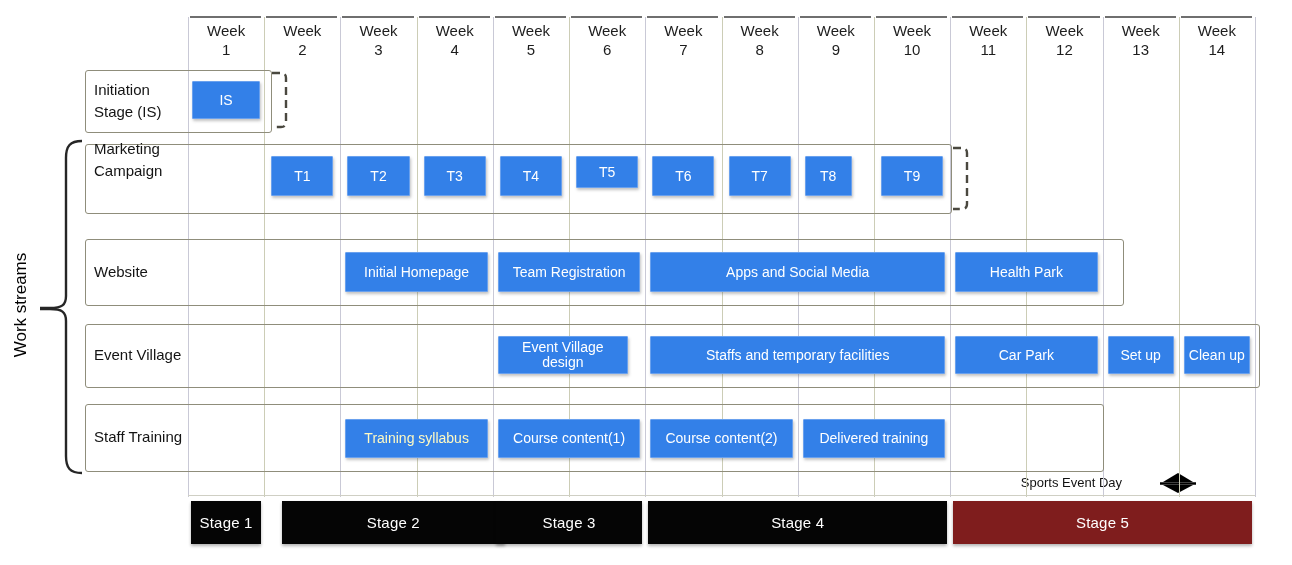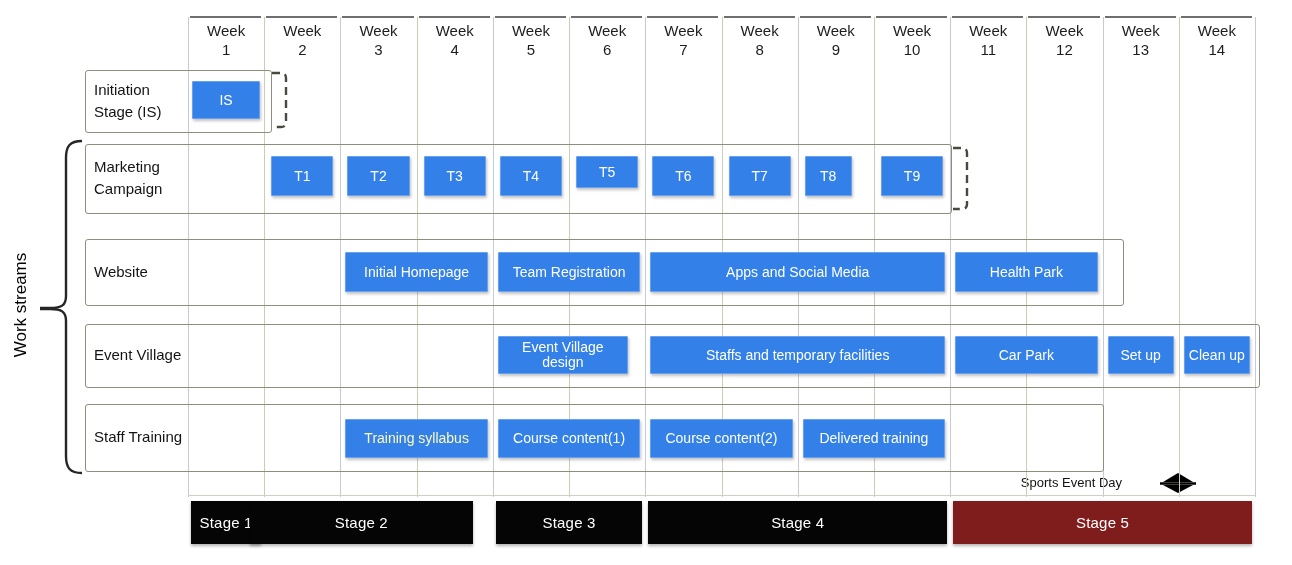--- a/index.html
+++ b/index.html
@@ -126,21 +126,21 @@
     <div class="week-header" style="left: 1178.79px; top: 21px; width: 76.2143px;">
       <span>Week</span>
       <span>14</span>
     </div>
     <div class="row-outline" style="left: 85px; top: 70px; width: 185px; height: 61px;"></div>
     <div class="row-label" style="left: 94px; top: 70px; width: 96px; height: 61px;">Initiation Stage (IS)</div>
     <div class="bar" style="left: 192px; top: 81px; width: 68.2143px; height: 38px; background: rgb(51, 128, 232); color: rgb(255, 255, 255);">
       <span>IS</span>
     </div>
     <div class="row-outline" style="left: 85px; top: 144px; width: 865px; height: 68px;"></div>
-    <div class="row-label" style="left: 94px; top: 144px; width: 96px; height: 68px;">Marketing Campaign</div>
+    <div class="row-label" style="left: 94px; top: 126px; width: 96px; height: 68px;">Marketing Campaign</div>
     <div class="bar" style="left: 271.214px; top: 156px; width: 62.2143px; height: 40px; background: rgb(51, 128, 232); color: rgb(255, 255, 255);">
       <span>T1</span>
     </div>
     <div class="bar" style="left: 347.429px; top: 156px; width: 62.2143px; height: 40px; background: rgb(51, 128, 232); color: rgb(255, 255, 255);">
       <span>T2</span>
     </div>
     <div class="bar" style="left: 423.643px; top: 156px; width: 62.2143px; height: 40px; background: rgb(51, 128, 232); color: rgb(255, 255, 255);">
       <span>T3</span>
     </div>
     <div class="bar" style="left: 499.857px; top: 156px; width: 62.2143px; height: 40px; background: rgb(51, 128, 232); color: rgb(255, 255, 255);">
@@ -202,21 +202,21 @@
     </div>
     <div class="bar" style="left: 650.286px; top: 419px; width: 142.429px; height: 39px; background: rgb(51, 128, 232); color: rgb(255, 255, 255);">
       <span>Course content(2)</span>
     </div>
     <div class="bar" style="left: 802.714px; top: 419px; width: 142.429px; height: 39px; background: rgb(51, 128, 232); color: rgb(255, 255, 255);">
       <span>Delivered training</span>
     </div>
     <div class="stage" style="left: 191px; top: 501px; width: 70.2143px; height: 43px; background: rgb(5, 5, 5); color: rgb(255, 255, 255);">
       <span>Stage 1</span>
     </div>
-    <div class="stage" style="left: 250px; top: 501px; width: 222.643px; height: 43px; background: rgb(5, 5, 5); color: rgb(255, 255, 255);">
+    <div class="stage" style="left: 282px; top: 501px; width: 222.643px; height: 43px; background: rgb(5, 5, 5); color: rgb(255, 255, 255);">
       <span>Stage 2</span>
     </div>
     <div class="stage" style="left: 495.857px; top: 501px; width: 146.429px; height: 43px; background: rgb(5, 5, 5); color: rgb(255, 255, 255);">
       <span>Stage 3</span>
     </div>
     <div class="stage" style="left: 648.286px; top: 501px; width: 298.857px; height: 43px; background: rgb(5, 5, 5); color: rgb(255, 255, 255);">
       <span>Stage 4</span>
     </div>
     <div class="stage" style="left: 953.143px; top: 501px; width: 298.857px; height: 43px; background: #7f1d1d; color: rgb(255, 255, 255);">
       <span>Stage 5</span>

